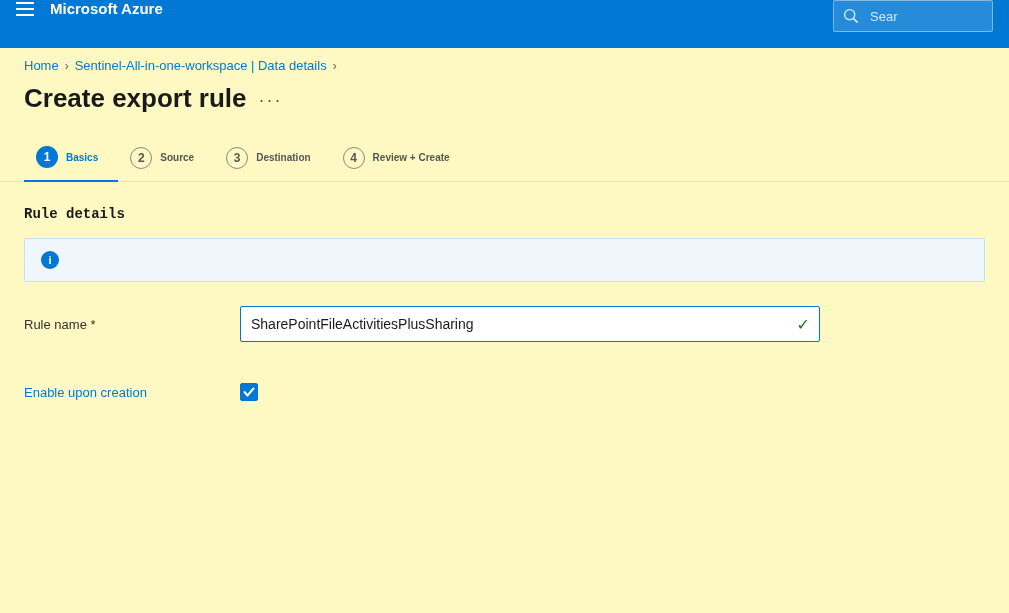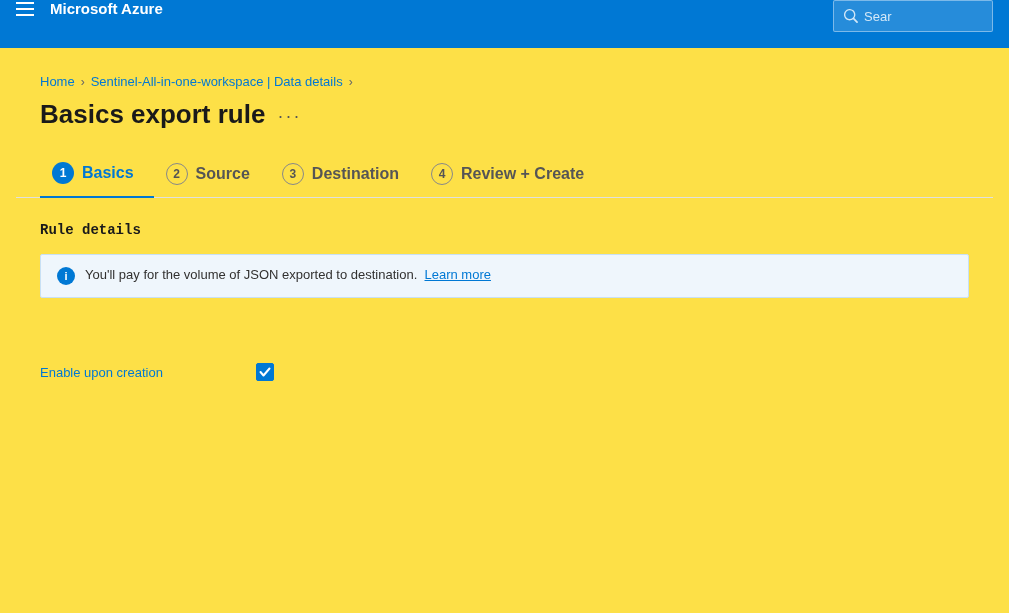--- a/index.html
+++ b/index.html
@@ -43,40 +43,40 @@
       font-size: 15px;
       font-weight: 600;
     }
     .search-box {
       display: flex;
       align-items: center;
       background: rgba(255,255,255,0.15);
       border: 1px solid rgba(255,255,255,0.4);
       border-radius: 2px;
       padding: 4px 10px;
-      gap: 6px;
+      gap: 12px;
       width: 160px;
       height: 32px;
     }
     .search-box input {
       background: transparent;
       border: none;
       outline: none;
       color: white;
       font-size: 13px;
       width: 100px;
     }
     .search-box input::placeholder { color: rgba(255,255,255,0.8); }
     .search-icon-svg { color: white; opacity: 0.8; }
 
     
     .main-content {
-      background: #fde047;
+      background: #fef9c3;
       margin: 0;
-      padding: 16px;
+      padding: 0;
       height: calc(613px - 48px);
       overflow-y: auto;
     }
 
     
     .breadcrumb {
       padding: 10px 24px 6px 24px;
       display: flex;
       align-items: center;
       gap: 6px;
@@ -150,21 +150,21 @@
     .wizard-tab.active .tab-num {
       background: #0078d4;
       color: white;
     }
     .wizard-tab:not(.active) .tab-num {
       background: transparent;
       color: #555;
       border: 1.5px solid #888;
     }
     .wizard-tab .tab-label {
-      font-size: 16px;
+      font-size: 10px;
       color: #1a1a1a;
     }
     .wizard-tab.active .tab-label {
       font-weight: 600;
       color: #0078d4;
     }
     .wizard-tab:not(.active) .tab-label {
       color: #555;
       font-weight: bold;
     }
@@ -303,21 +303,21 @@
 <div class="main-content">
 
   <div class="breadcrumb">
     <a href="#">Home</a>
     <span class="breadcrumb-sep">›</span>
     <a href="#" class="breadcrumb-current">Sentinel-All-in-one-workspace | Data details</a>
     <span class="breadcrumb-sep">›</span>
   </div>
 
   <div class="page-title-row">
-    <h1 class="page-title">Basics export rule</h1>
+    <h1 class="page-title">Create export rule</h1>
     <span class="more-options">···</span>
   </div>
 
   <div class="wizard-tabs">
     <div class="wizard-tab active">
       <div class="tab-num">1</div>
       <span class="tab-label">Basics</span>
     </div>
     <div class="wizard-tab">
       <div class="tab-num">2</div>
@@ -331,27 +331,28 @@
       <div class="tab-num">4</div>
       <span class="tab-label">Review + Create</span>
     </div>
   </div>
 
   <div class="section">
     <div class="section-title">Rule details</div>
 
     <div class="info-box">
       <div class="info-icon">i</div>
-      <span>
-        <span>You'll pay for the volume of JSON exported to destination.</span>
-        &nbsp;<a href="#">Learn more</a>
-      </span>
     </div>
 
     <div class="form-row">
+      <label class="form-label">Rule name *</label>
+      <div class="form-input-wrapper">
+        <input type="text" class="form-input" value="SharePointFileActivitiesPlusSharing" style="">
+        <span class="check-icon">✓</span>
+      </div>
     </div>
 
     <div class="checkbox-row">
       <label class="checkbox-label">Enable upon creation</label>
       <div class="checkbox-wrapper">
         <svg viewBox="0 0 12 12" fill="none">
           <polyline points="1.5,6 4.5,9.5 10.5,2.5" stroke="white" stroke-width="2" stroke-linecap="round" stroke-linejoin="round"></polyline>
         </svg>
       </div>
     </div>

